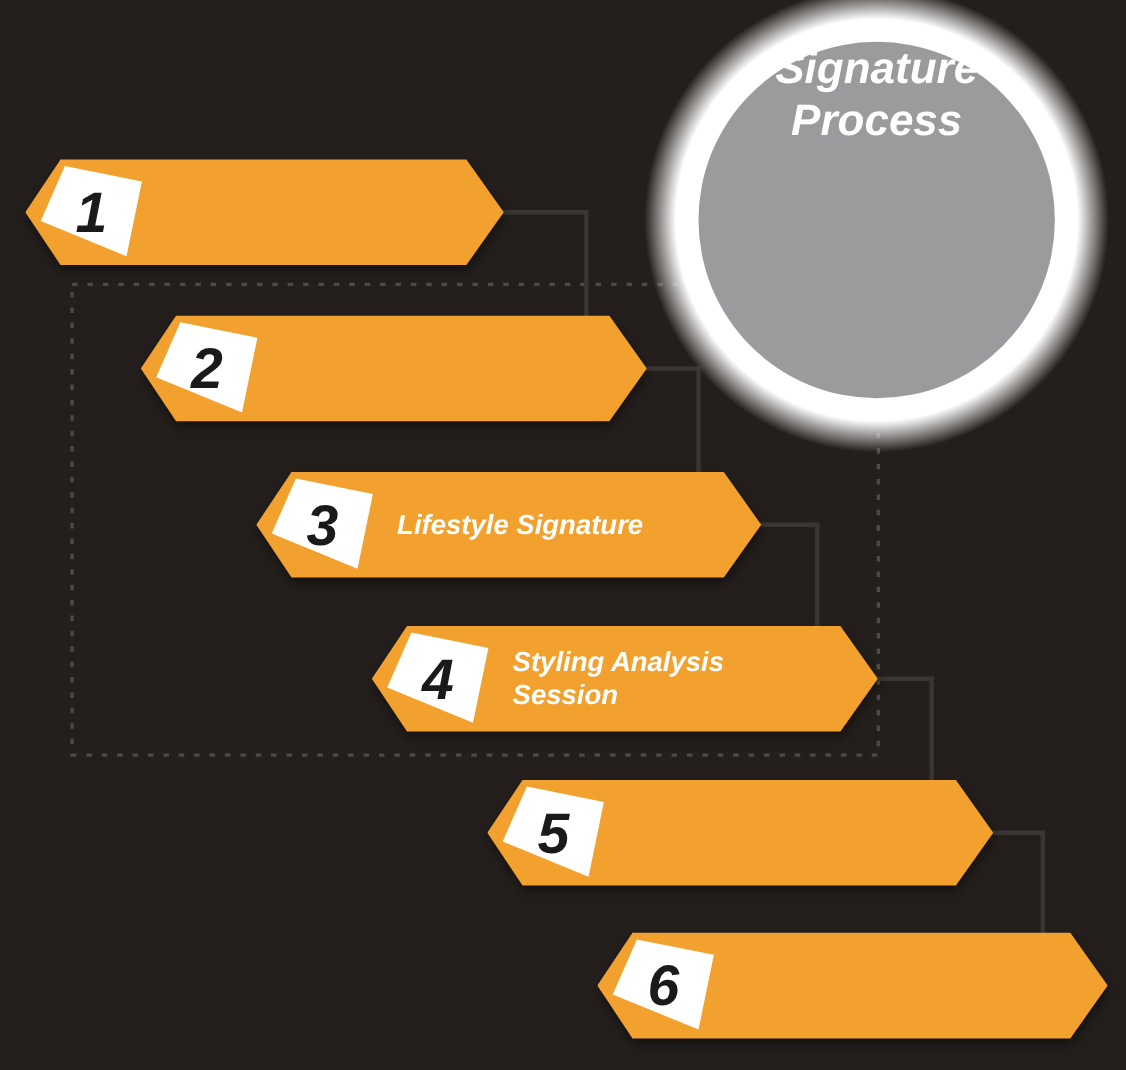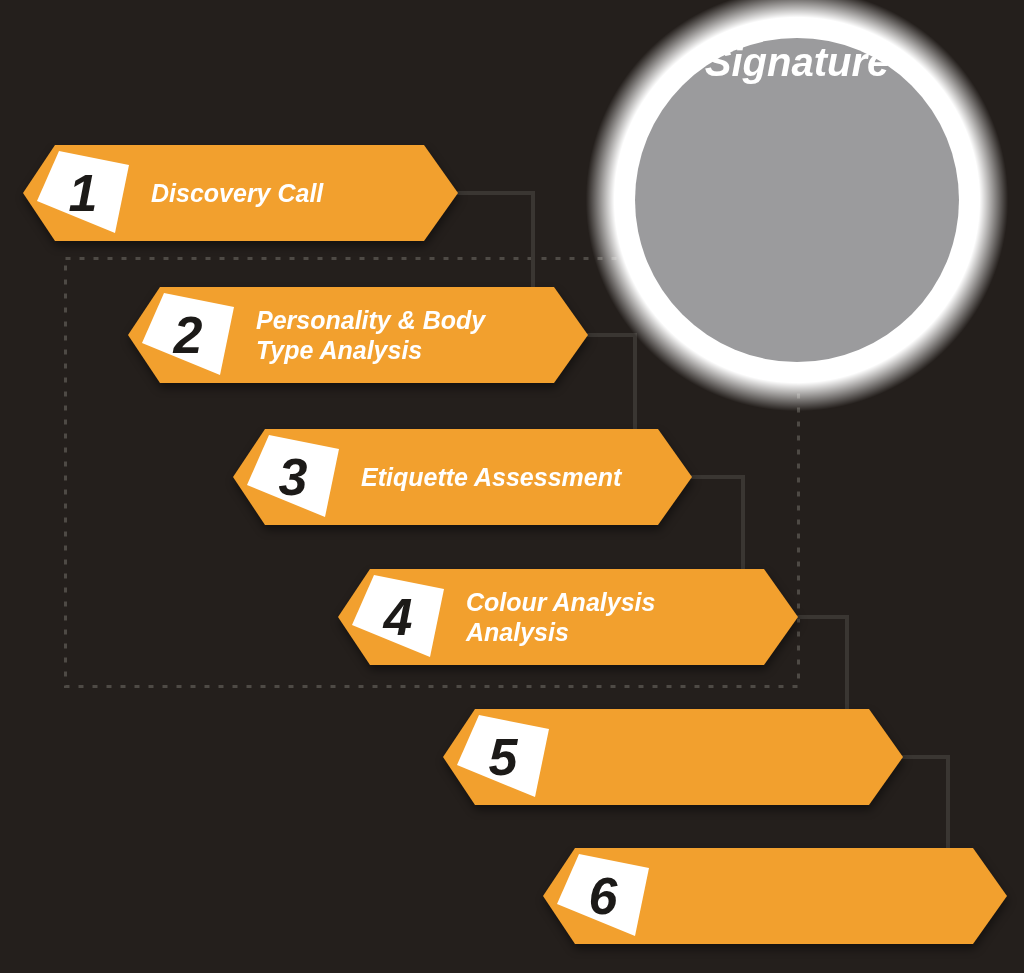--- a/index.html
+++ b/index.html
@@ -66,49 +66,46 @@
     <path class="connector" d="M793 617 H847 V712"></path>
     <path class="connector" d="M898 757 H948 V852"></path>
   </svg>
 
   <div class="banner" style="left:23px; top:143px; width:435px;">
     <svg class="banner-shape" viewBox="0 0 435 100">
       <polygon class="arrow" points="0,50 32,2 401,2 435,50 401,98 32,98"></polygon>
       <polygon class="plate" points="36,8 106,22 92,90 14,58"></polygon>
       <text class="num" x="60" y="68">1</text>
     </svg>
-    <div class="banner-label">Discovery Call</div>
   </div>
 
   <div class="banner" style="left:128px; top:285px; width:460px;">
     <svg class="banner-shape" viewBox="0 0 460 100">
       <polygon class="arrow" points="0,50 32,2 426,2 460,50 426,98 32,98"></polygon>
       <polygon class="plate" points="36,8 106,22 92,90 14,58"></polygon>
       <text class="num" x="60" y="68">2</text>
     </svg>
-    <div class="banner-label">Personality &amp; Body
-Type Analysis</div>
   </div>
 
   <div class="banner" style="left:233px; top:427px; width:459px;">
     <svg class="banner-shape" viewBox="0 0 459 100">
       <polygon class="arrow" points="0,50 32,2 425,2 459,50 425,98 32,98"></polygon>
       <polygon class="plate" points="36,8 106,22 92,90 14,58"></polygon>
       <text class="num" x="60" y="68">3</text>
     </svg>
-    <div class="banner-label">Etiquette Assessment</div>
+    <div class="banner-label">Lifestyle Signature</div>
   </div>
 
   <div class="banner" style="left:338px; top:567px; width:460px;">
     <svg class="banner-shape" viewBox="0 0 460 100">
       <polygon class="arrow" points="0,50 32,2 426,2 460,50 426,98 32,98"></polygon>
       <polygon class="plate" points="36,8 106,22 92,90 14,58"></polygon>
       <text class="num" x="60" y="68">4</text>
     </svg>
-    <div class="banner-label">Colour Analysis Analysis</div>
+    <div class="banner-label">Styling Analysis Session</div>
   </div>
 
   <div class="banner" style="left:443px; top:707px; width:460px;">
     <svg class="banner-shape" viewBox="0 0 460 100">
       <polygon class="arrow" points="0,50 32,2 426,2 460,50 426,98 32,98"></polygon>
       <polygon class="plate" points="36,8 106,22 92,90 14,58"></polygon>
       <text class="num" x="60" y="68">5</text>
     </svg>
   </div>
 
@@ -117,17 +114,18 @@
       <polygon class="arrow" points="0,50 32,2 430,2 464,50 430,98 32,98"></polygon>
       <polygon class="plate" points="36,8 106,22 92,90 14,58"></polygon>
       <text class="num" x="60" y="68">6</text>
     </svg>
   </div>
 
   <div class="circle-glow">
     <div class="circle-inner">
       <div class="circle-title">
         <span>Signature</span><br>
+        <span>Process</span>
       </div>
     </div>
   </div>
 
 </div>
 
 </body></html>

